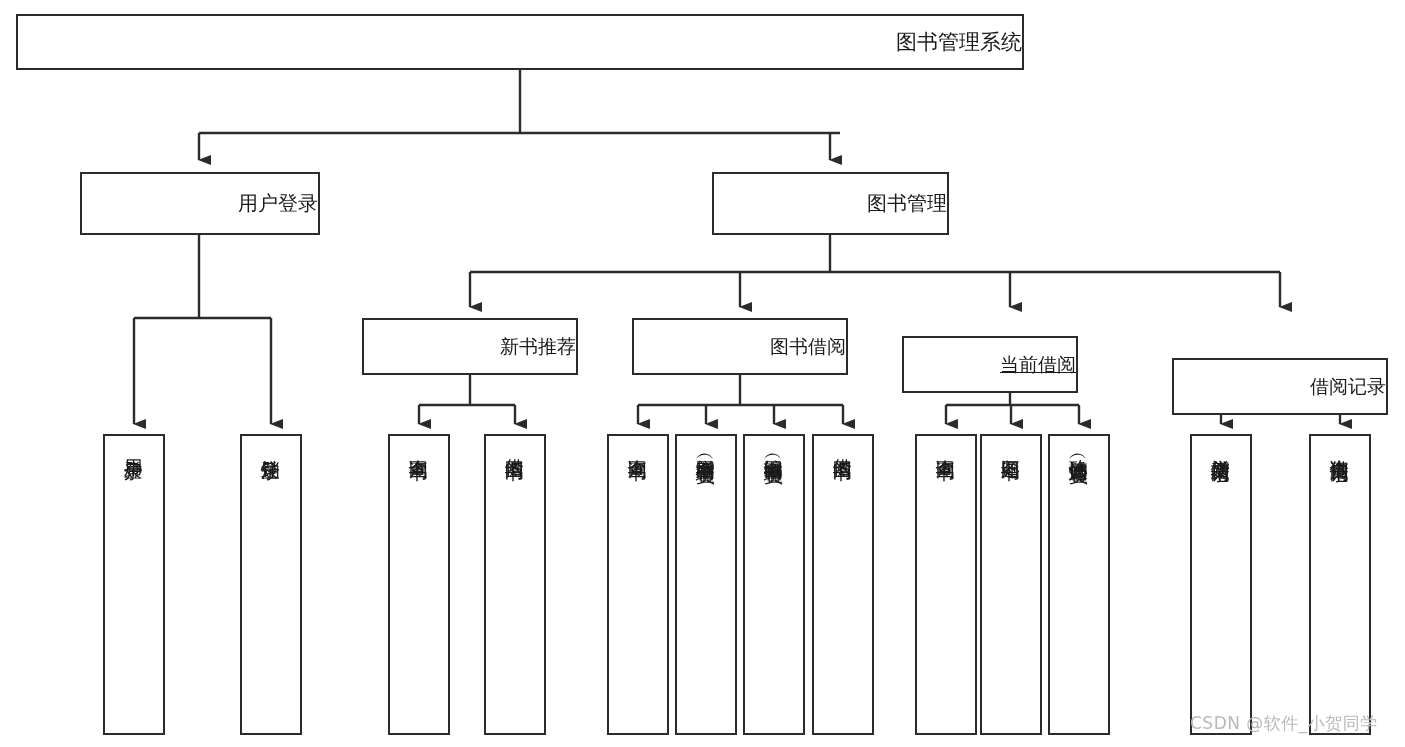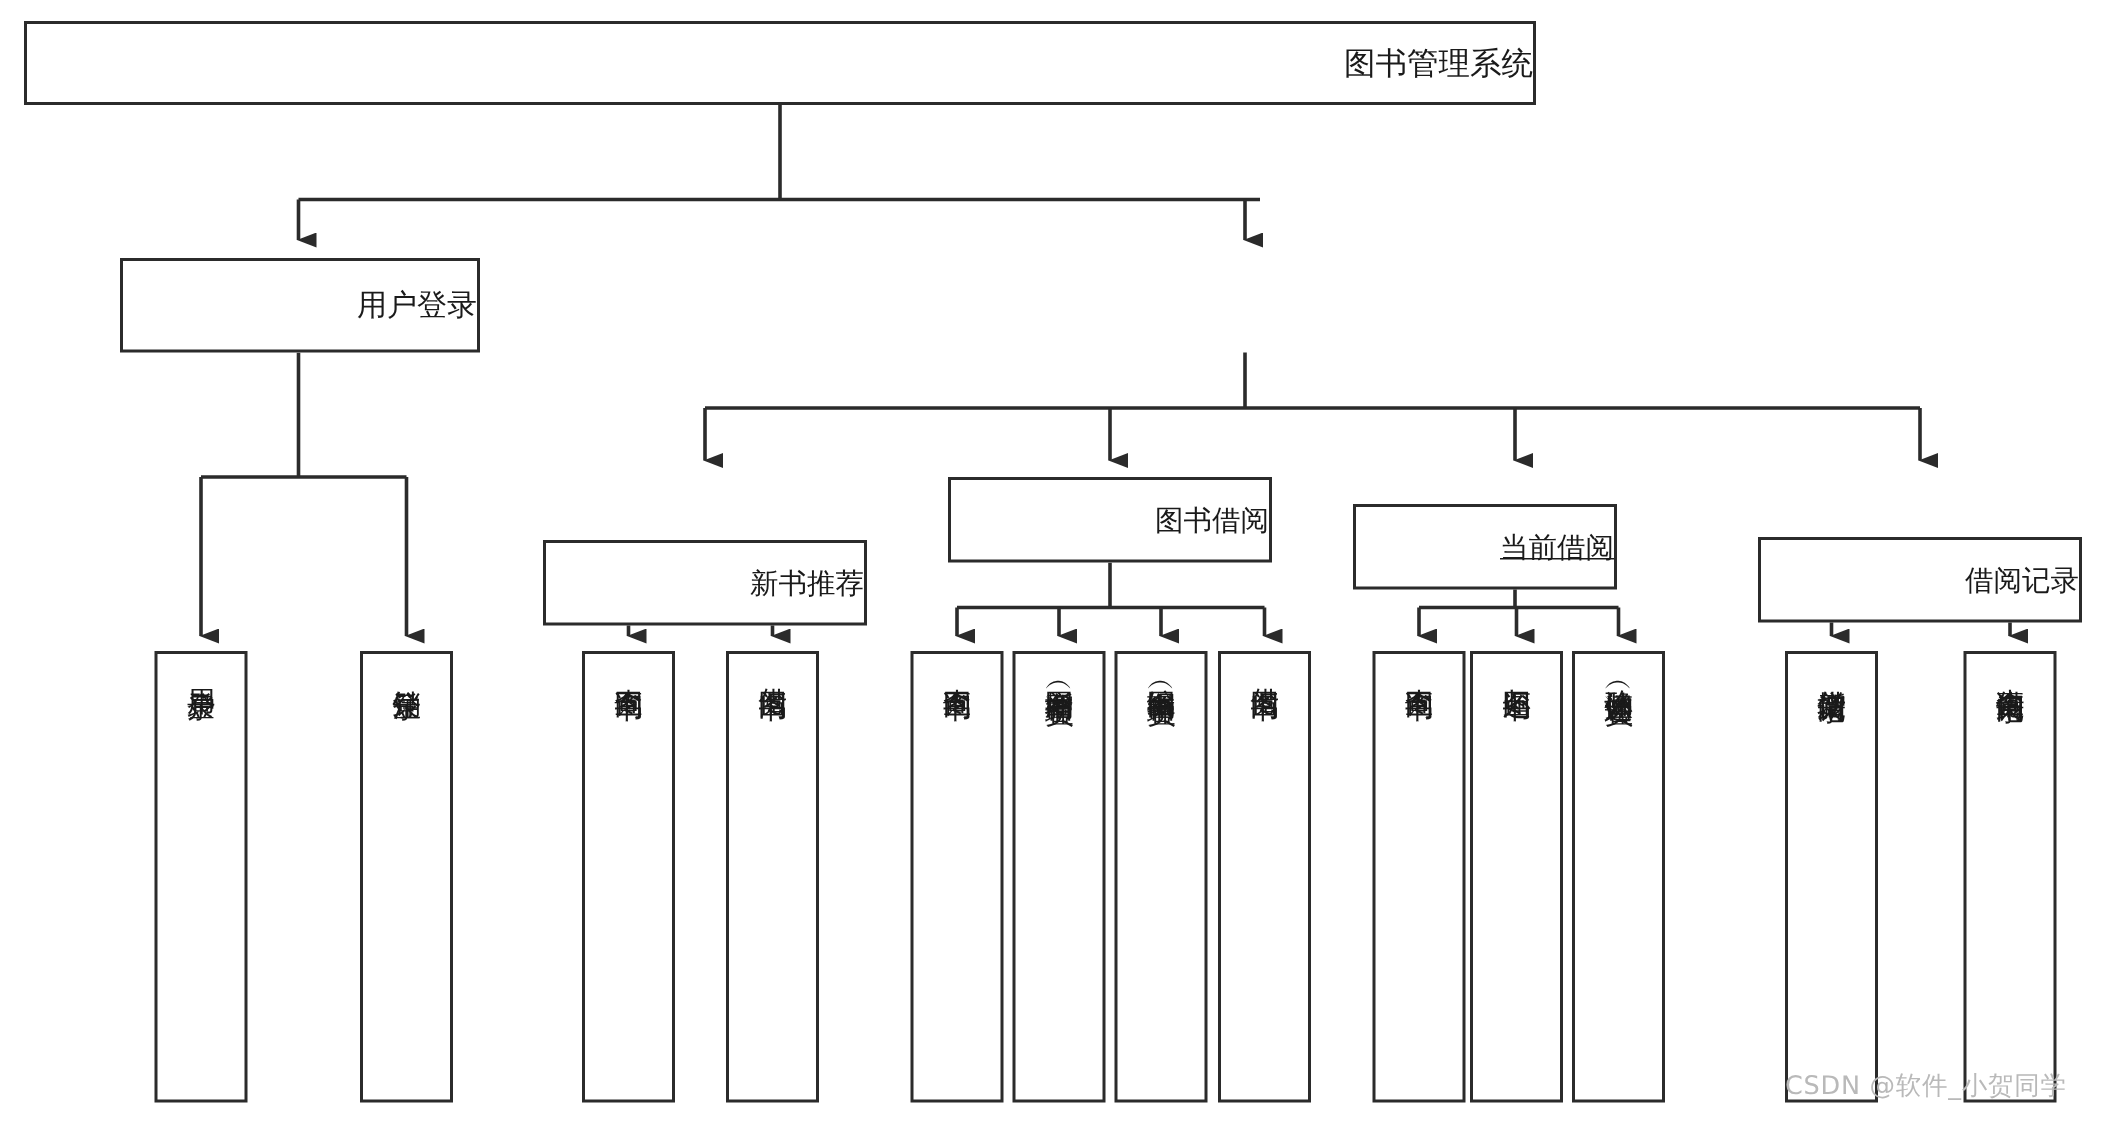--- a/index.html
+++ b/index.html
@@ -108,22 +108,25 @@
     </g>
   </svg>
 
   <div class="node root" style="left:16px;top:14px;width:1008px;height:56px;">
     <span>图书管理系统</span>
   </div>
 
   <div class="node level1" style="left:80px;top:172px;width:240px;height:63px;">
     <span>用户登录</span>
   </div>
+  <div class="node level1" style="left:712px;top:172px;width:237px;height:63px;">
+    <span>图书管理</span>
+  </div>
 
-  <div class="node level2" style="left:362px;top:318px;width:216px;height:57px;margin-top:42px;">
+  <div class="node level2" style="left:362px;top:318px;width:216px;height:57px;">
     <span>新书推荐</span>
   </div>
   <div class="node level2" style="left:632px;top:318px;width:216px;height:57px;">
     <span>图书借阅</span>
   </div>
   <div class="node level2" style="left:902px;top:336px;width:176px;height:57px;text-decoration:underline;">
     <span>当前借阅</span>
   </div>
   <div class="node level2" style="left:1172px;top:318px;width:216px;height:57px;margin-top:40px;">
     <span>借阅记录</span>

